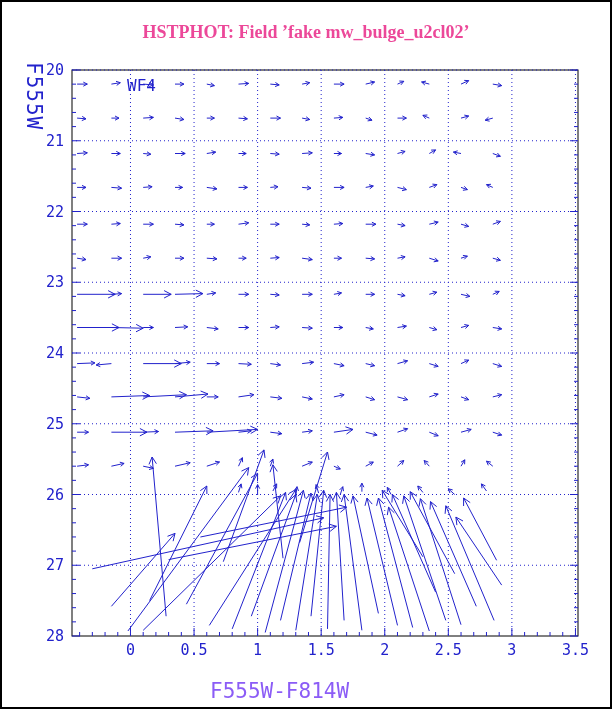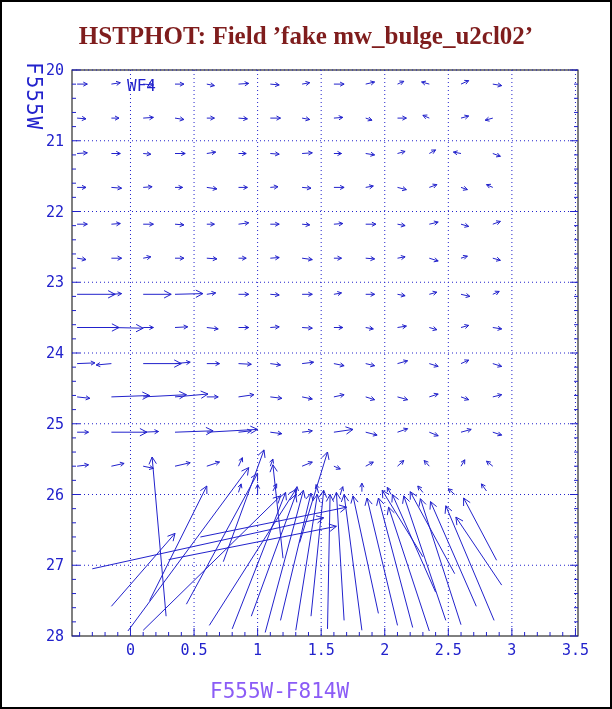--- a/index.html
+++ b/index.html
@@ -3,22 +3,22 @@
 <meta charset="utf-8">
 <style>
   html,body{margin:0;padding:0;}
   body{
     width:612px;height:709px;position:relative;background:#ffffff;
     font-family:"DejaVu Sans Mono", monospace;overflow:hidden;
   }
   .outer-frame{position:absolute;inset:0;border:2px solid #000;pointer-events:none;}
   .chart-title{
     position:absolute;top:22px;left:0;width:100%;text-align:center;
-    font-family:"Liberation Serif", serif;font-weight:bold;font-size:25px;
-    color:#7f1d1d;
+    font-family:"Liberation Serif", serif;font-weight:bold;font-size:18px;
+    color:#ec4899;
   }
   .y-label{
     position:absolute;left:22px;top:62px;height:160px;
     writing-mode:vertical-rl;
     font-size:21px;color:#2222cc;letter-spacing:1px;
   }
   .x-label{
     position:absolute;left:210px;top:647px;width:190px;text-align:left;
     font-size:21px;color:#8b5cf6;margin-top:32px;
   }

